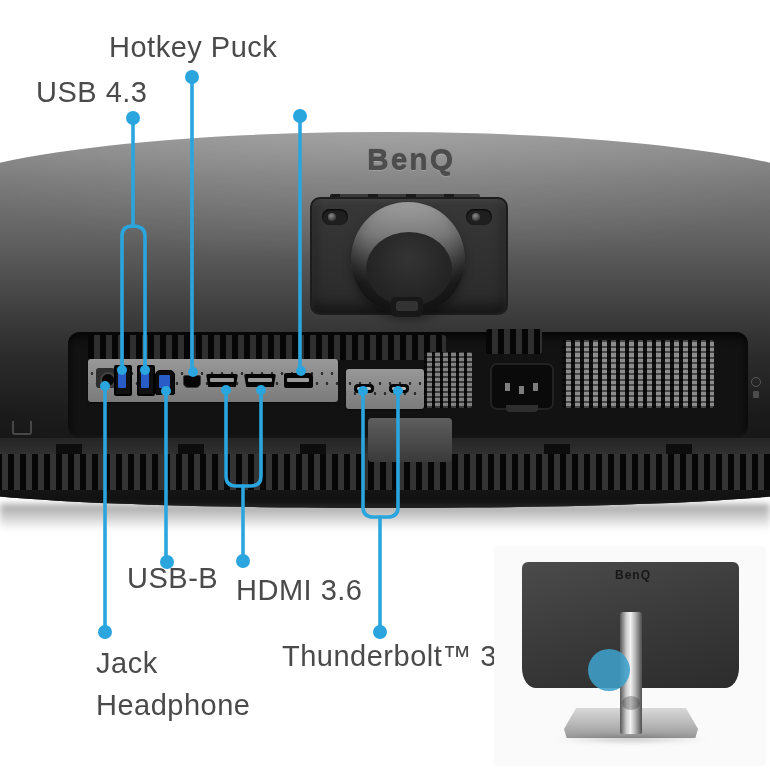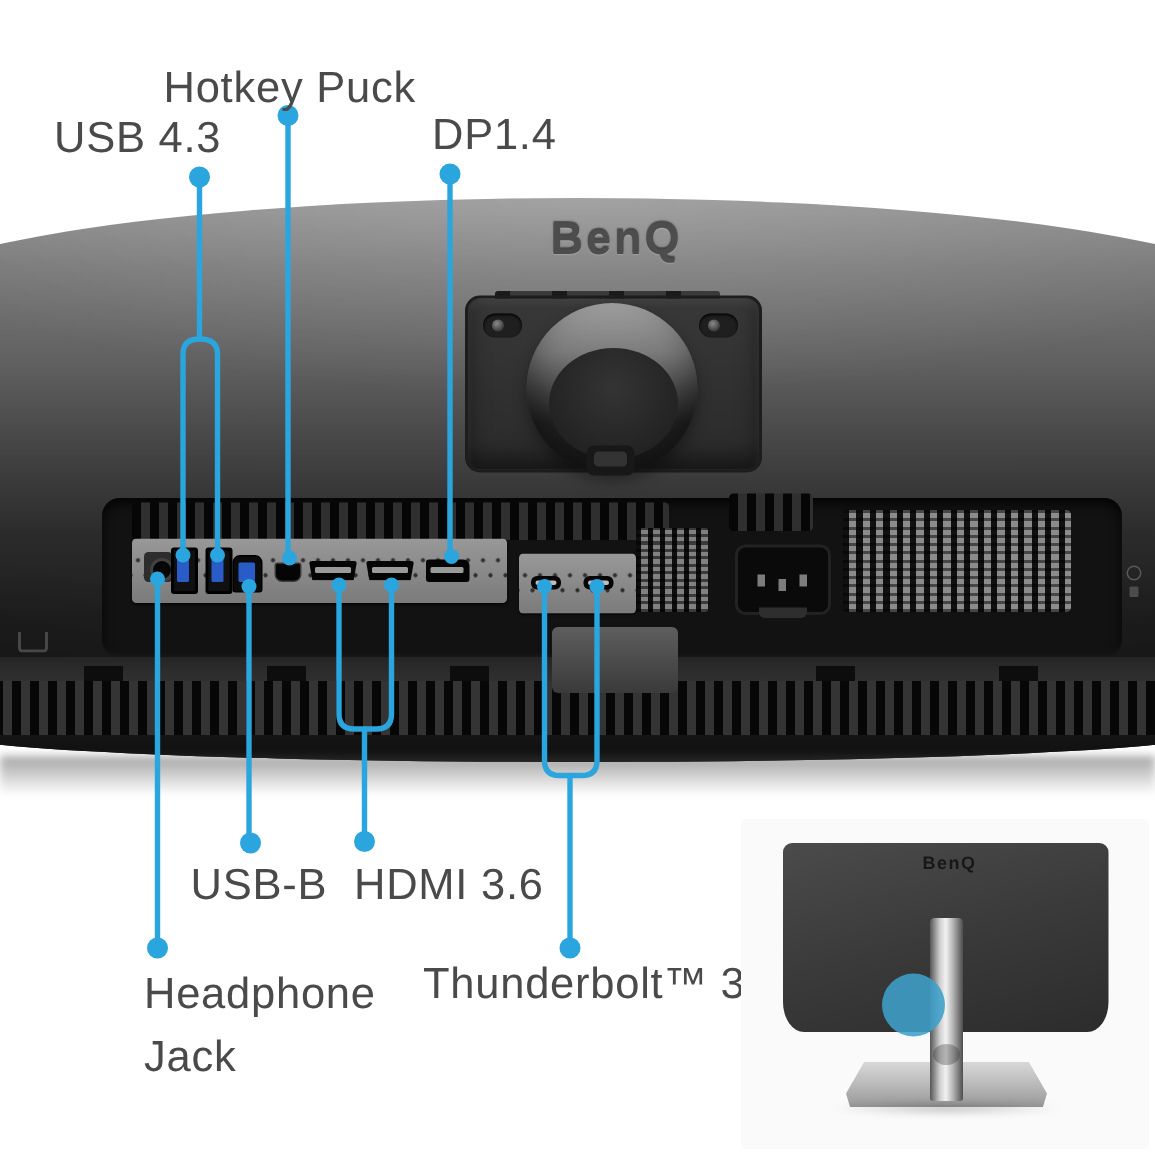--- a/index.html
+++ b/index.html
@@ -101,23 +101,23 @@
     background:linear-gradient(180deg,rgba(70,70,70,0.5),rgba(255,255,255,0));filter:blur(3px);}
 
   
   .kensington-mark{left:12px;top:421px;width:16px;height:12px;border:2px solid #474747;border-top:none;border-radius:0 0 3px 3px;}
   .lock-circle{left:751px;top:377px;width:8px;height:8px;border:1.5px solid #585858;border-radius:50%;}
   .lock-square{left:753px;top:391px;width:6px;height:7px;background:#4c4c4c;border-radius:1px;}
 
   
   .callout-label{color:#4a4a4a;font-size:29px;font-weight:400;letter-spacing:0.5px;white-space:nowrap;}
   .lbl-usb31{left:36px;top:76px;}
-  .lbl-hotkey{left:109px;top:31px;margin-top:12px;}
+  .lbl-hotkey{left:109px;top:31px;}
   .lbl-dp14{left:288px;top:74px;}
-  .lbl-usbb{left:127px;top:574px;}
+  .lbl-usbb{left:127px;top:562px;}
   .lbl-hdmi{left:236px;top:574px;}
   .lbl-headphone{left:96px;top:642px;line-height:42px;}
   .lbl-tb{left:282px;top:640px;}
 
   svg.callouts{position:absolute;left:0;top:0;pointer-events:none;}
 
   
   .inset{left:494px;top:546px;width:272px;height:220px;background:#fafafa;border-radius:4px;}
   .inset-body{position:absolute;left:28px;top:16px;width:217px;height:126px;
     background:linear-gradient(165deg,#4b4b4b,#3a3a3a 50%,#2c2c2c);
@@ -233,26 +233,25 @@
       <circle cx="166" cy="391" r="5"></circle>
       <circle cx="226" cy="390" r="5"></circle>
       <circle cx="261" cy="390" r="5"></circle>
       <circle cx="363" cy="391" r="5"></circle>
       <circle cx="398" cy="391" r="5"></circle>
     </g>
   </svg>
 
   <div class="abs callout-label lbl-usb31">USB 4.3</div>
   <div class="abs callout-label lbl-hotkey">Hotkey Puck</div>
-  <div class="abs callout-label lbl-dp14">DP1.4</div>
   <div class="abs callout-label lbl-usbb">USB-B</div>
   <div class="abs callout-label lbl-hdmi">HDMI 3.6</div>
   <div class="abs callout-label lbl-headphone">
+    <div>Jack</div>
     <div>Headphone</div>
-    <div>Jack</div>
   </div>
   <div class="abs callout-label lbl-tb">Thunderbolt™ 3</div>
 
   <div class="abs inset">
     <div class="inset-body"></div>
     <div class="inset-logo">BenQ</div>
     <div class="inset-base"></div>
     <div class="inset-base-shadow"></div>
     <div class="inset-column"></div>
     <div class="inset-highlight"></div>

